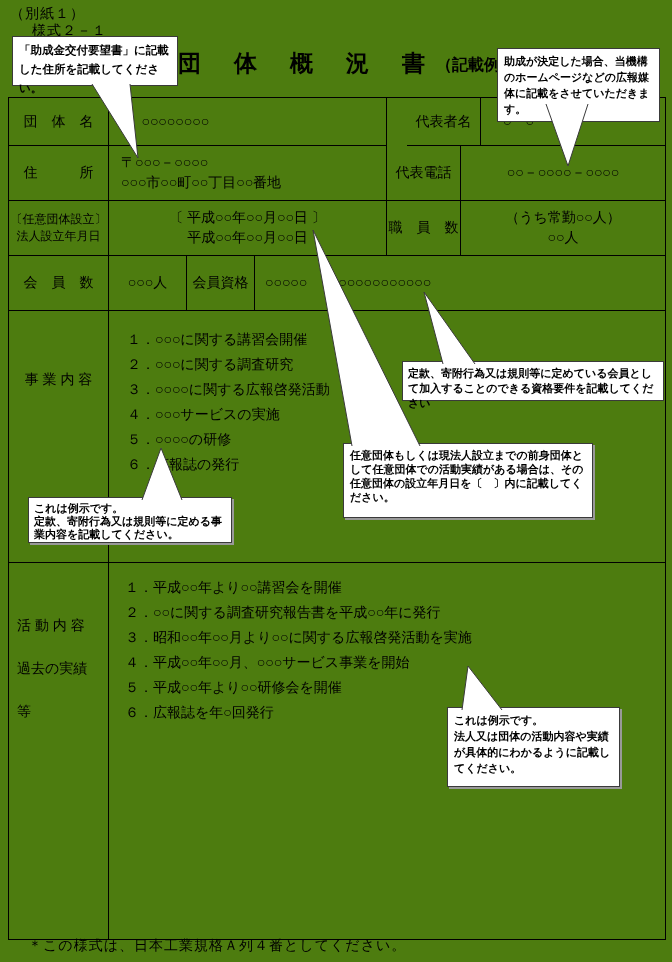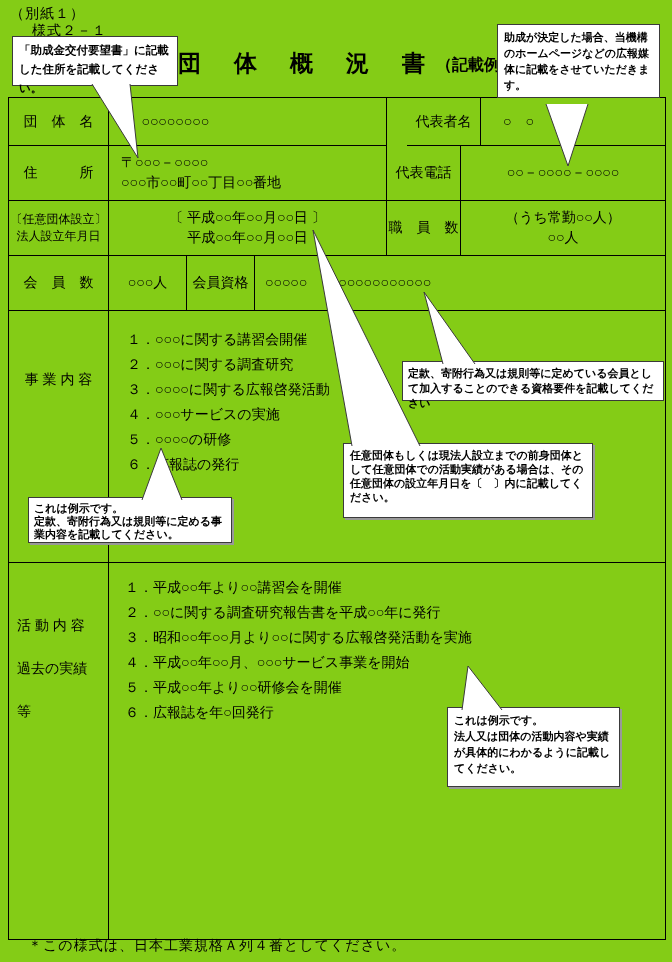--- a/index.html
+++ b/index.html
@@ -1,17 +1,17 @@
 <!DOCTYPE html>
 <html><head>
 <meta charset="utf-8">
 <style>
   html,body{margin:0;padding:0;background:#fff;}
   body{font-family:"Liberation Sans","DejaVu Sans",sans-serif;color:#000;}
-  .page{position:relative;width:672px;height:962px;background:#84cc16;overflow:hidden;}
+  .page{position:relative;width:672px;height:962px;background:#4d7c0f;overflow:hidden;}
   .abs{position:absolute;}
   .hdr-small{font-size:14px;letter-spacing:1px;}
   .form-code{text-decoration:underline;text-underline-offset:3px;}
   .title-row{display:flex;align-items:flex-end;gap:6px;}
   .title-main{font-size:23px;font-weight:bold;letter-spacing:5px;white-space:nowrap;}
   .title-suffix{font-size:16px;font-weight:bold;padding-bottom:3px;white-space:nowrap;}
   .form-table{position:absolute;left:8px;top:97px;width:656px;height:841px;border:1px solid #000;z-index:1;}
   .cell{position:absolute;box-sizing:border-box;border-right:1px solid #000;border-bottom:1px solid #000;font-size:14px;line-height:1.4;overflow:hidden;}
   .cell.no-r{border-right:none;}
   .cell.no-b{border-bottom:none;}
@@ -100,21 +100,21 @@
       <div class="item">４．平成○○年○○月、○○○サービス事業を開始</div>
       <div class="item">５．平成○○年より○○研修会を開催</div>
       <div class="item">６．広報誌を年○回発行</div>
     </div>
   </div>
 
   <div class="callout" style="left:12px;top:36px;width:166px;height:50px;font-size:11.5px;line-height:19px;">
     <span>「助成金交付要望書」に記載した住所を記載してください。</span>
   </div>
 
-  <div class="callout" style="left:497px;top:24px;width:163px;height:74px;line-height:16px;">
+  <div class="callout" style="left:497px;top:48px;width:163px;height:74px;line-height:16px;">
     <span>助成が決定した場合、当機構のホームページなどの広報媒体に記載をさせていただきます。</span>
   </div>
 
   <div class="callout" style="left:402px;top:361px;width:262px;height:40px;line-height:15px;padding:4px 5px;">
     <span>定款、寄附行為又は規則等に定めている会員として加入することのできる資格要件を記載してください</span>
   </div>
 
   <div class="callout shadowed" style="left:343px;top:443px;width:250px;height:75px;line-height:14px;padding:4px 6px;">
     <span>任意団体もしくは現法人設立までの前身団体として任意団体での活動実績がある場合は、その任意団体の設立年月日を〔　〕内に記載してください。</span>
   </div>

